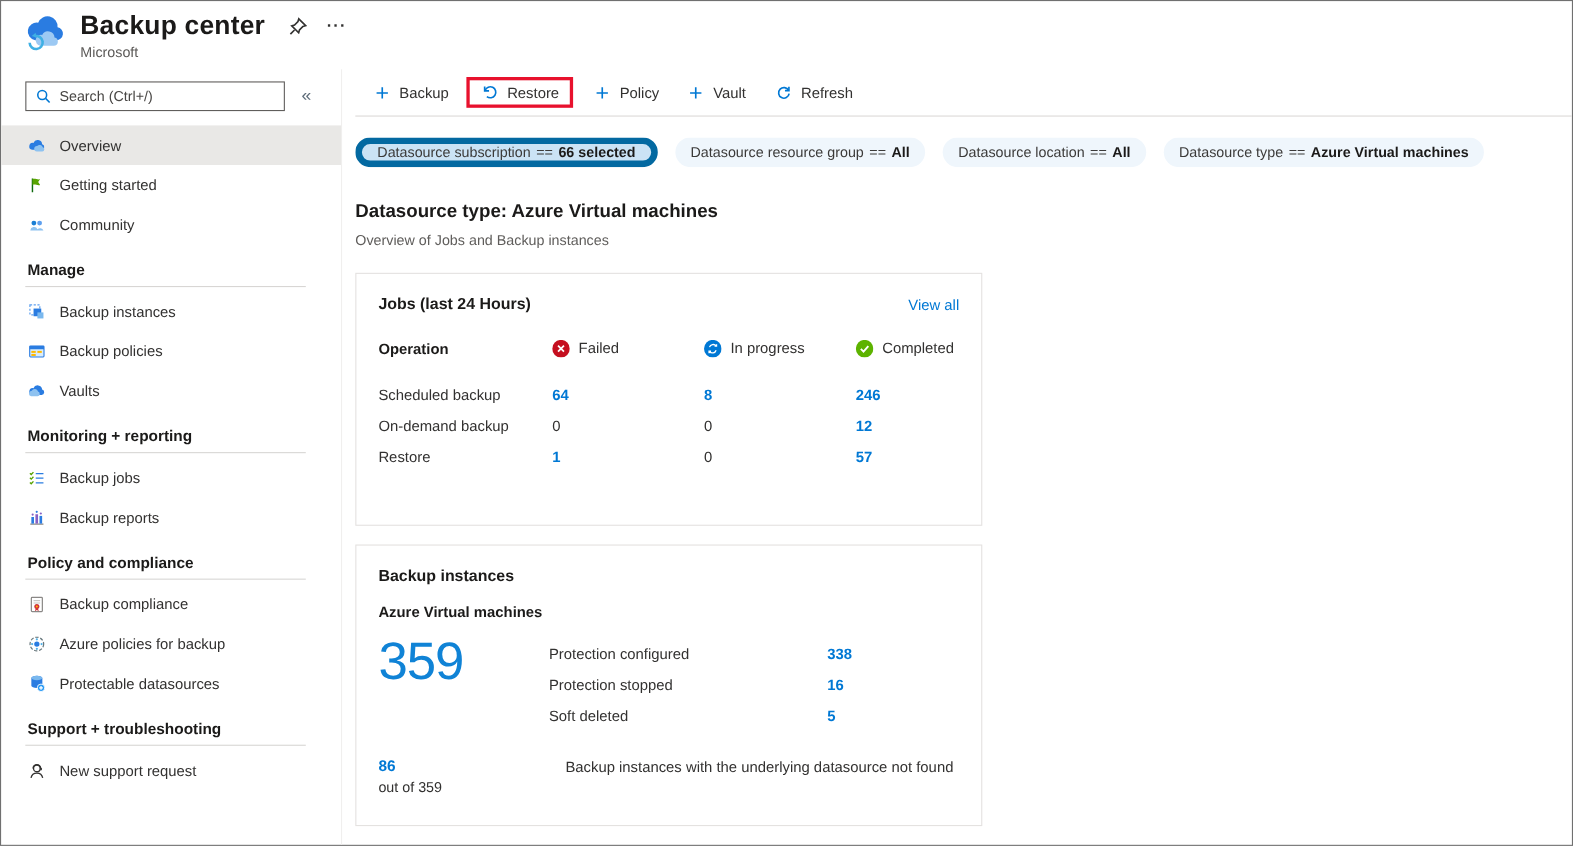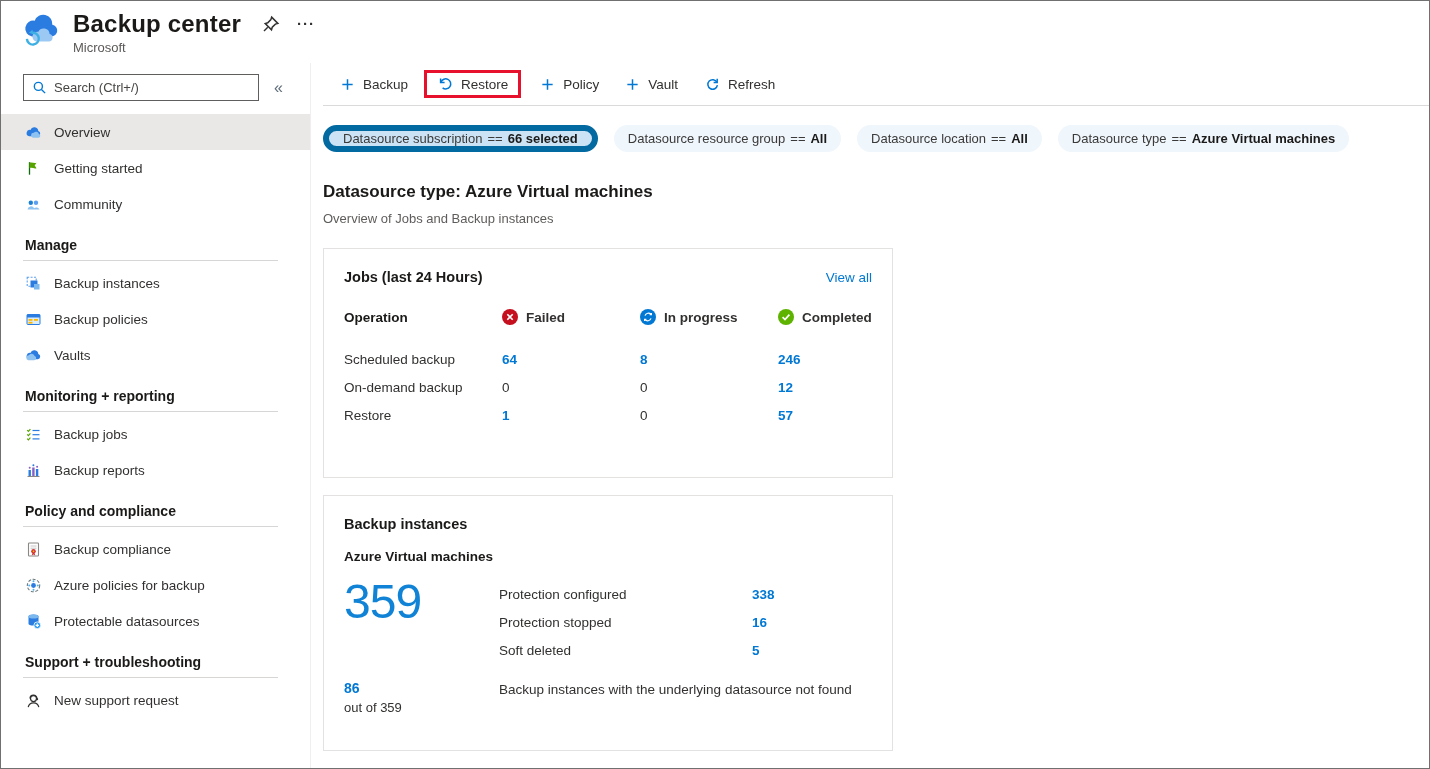--- a/index.html
+++ b/index.html
@@ -58,36 +58,36 @@
   .card { width:570px; margin-left:12px; border:1px solid #e4e2e0; background:#fff; padding:20px; }
   .card.jobs { margin-top:22px; height:230px; }
   .card.instances { margin-top:17px; height:256px; }
   .card-head { display:flex; justify-content:space-between; align-items:center; }
   .card-title { font-size:14.5px; font-weight:700; color:#1b1a19; }
   .view-all { font-size:13.5px; color:#0078d4; cursor:pointer; }
 
   .jobs-table { margin-top:18px; }
   .jrow { display:grid; grid-template-columns:158px 138px 138px 1fr; align-items:center; height:28px; }
   .jrow.head { margin-bottom:14px; }
-  .jcell-h { display:flex; align-items:flex-end; font-size:13.5px; color:#323130;font-weight:bold; }
+  .jcell-h { display:flex; align-items:flex-start; font-size:13.5px; color:#323130; }
   .jcell-h .badge { margin-right:8px; }
   .op-col { font-size:13.5px; color:#323130; }
   .jrow.head .op-col { font-weight:700; color:#1b1a19; }
   .v { font-size:13.5px; font-weight:700; color:#0078d4; cursor:pointer; }
   .v.zero { color:#323130; font-weight:400; cursor:default; }
   .badge { width:16px; height:16px; flex-shrink:0; }
 
   .inst-sub { margin-top:17px; font-size:13.5px; font-weight:700; color:#1b1a19; }
   .inst-main { display:flex; margin-top:14px; }
   .big-num { width:155px; font-size:48px; color:#1083d6; font-weight:400; line-height:1.0; letter-spacing:-1px; }
   .stats { flex:1; padding-top:2px; }
   .srow { display:flex; align-items:center; height:28px; }
   .slabel { width:253px; font-size:13.5px; color:#323130; }
   .sval { font-size:13.5px; font-weight:700; color:#0078d4; cursor:pointer; }
-  .inst-bottom { display:flex; margin-top:16px; }
+  .inst-bottom { display:flex; margin-top:24px;gap:15px; }
   .nf-left { width:155px; }
   .nf-count { font-size:14px; font-weight:700; color:#0078d4; cursor:pointer; }
   .nf-sub { font-size:13px; color:#323130; margin-top:4px; }
   .nf-text { flex:1; max-width:392px; font-size:13.5px; color:#323130; line-height:1.55; }
 </style>
 </head>
 <body>
 
 <div class="frame">
 

